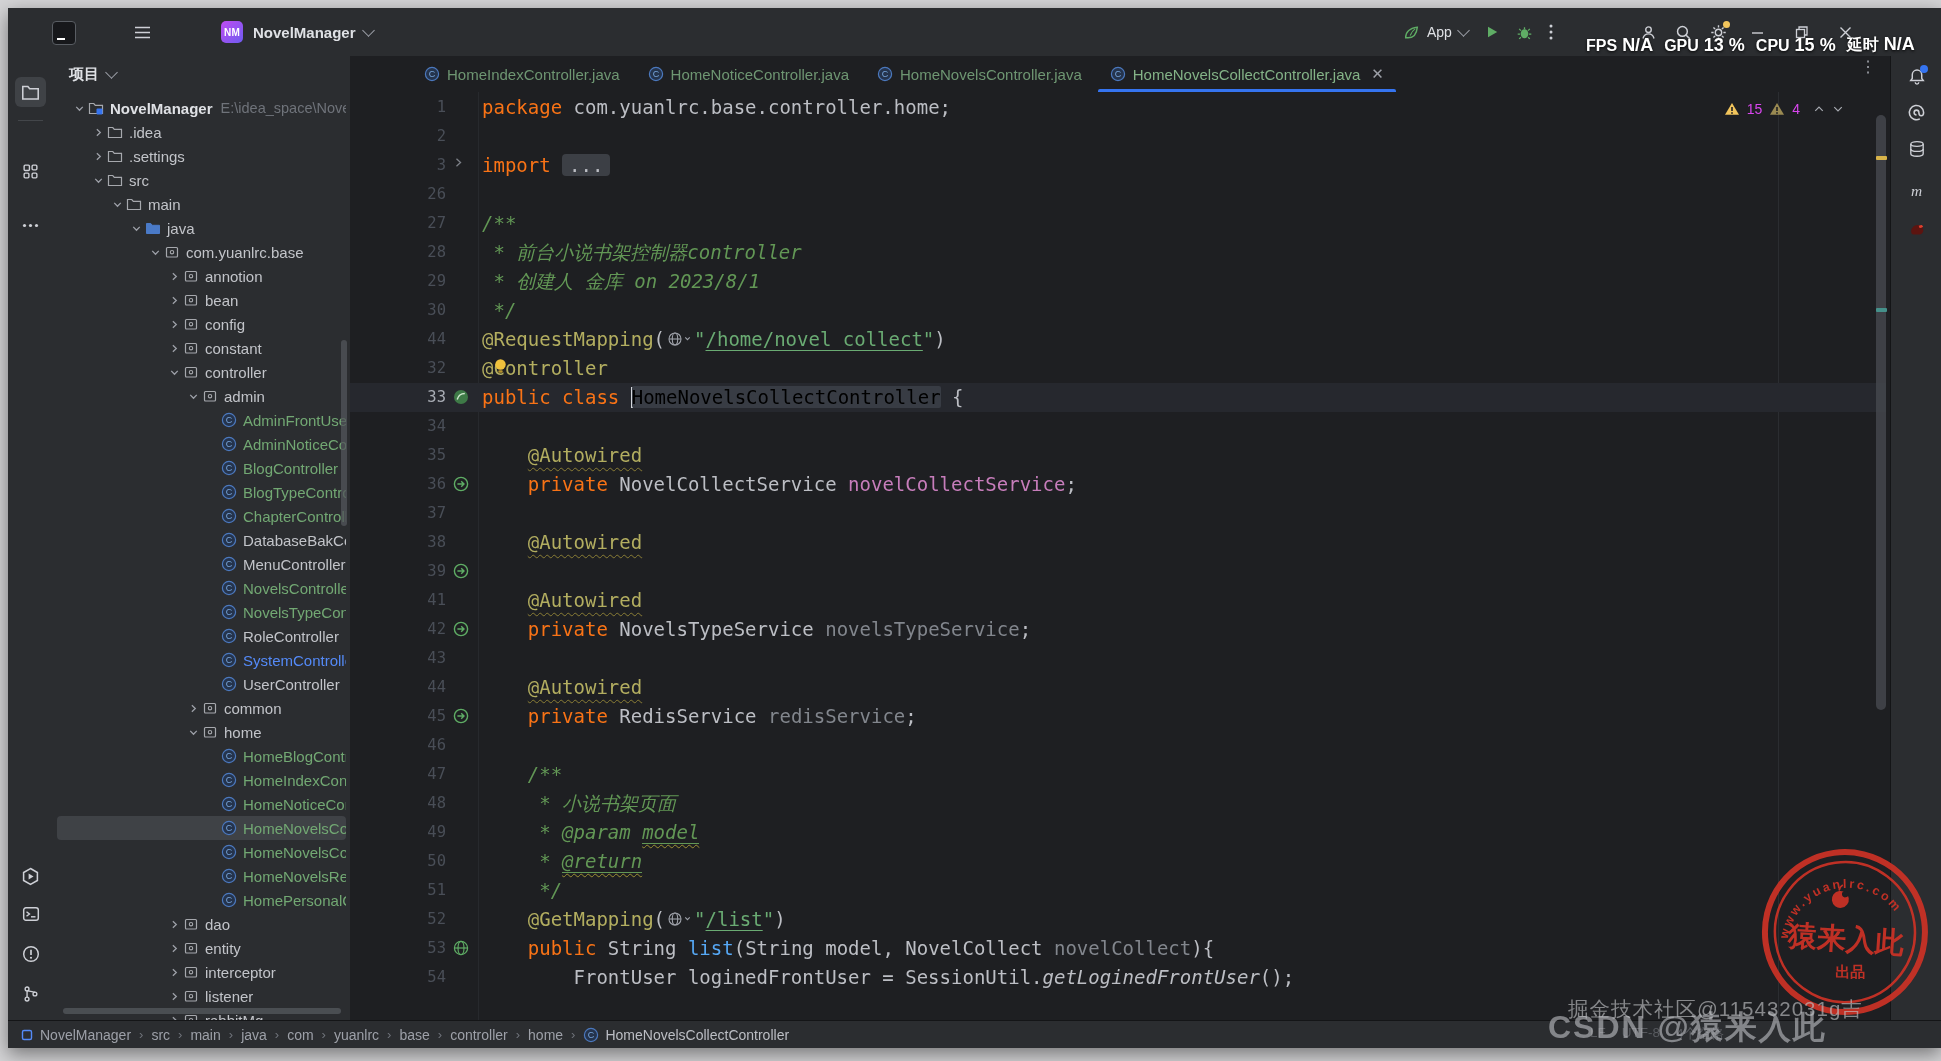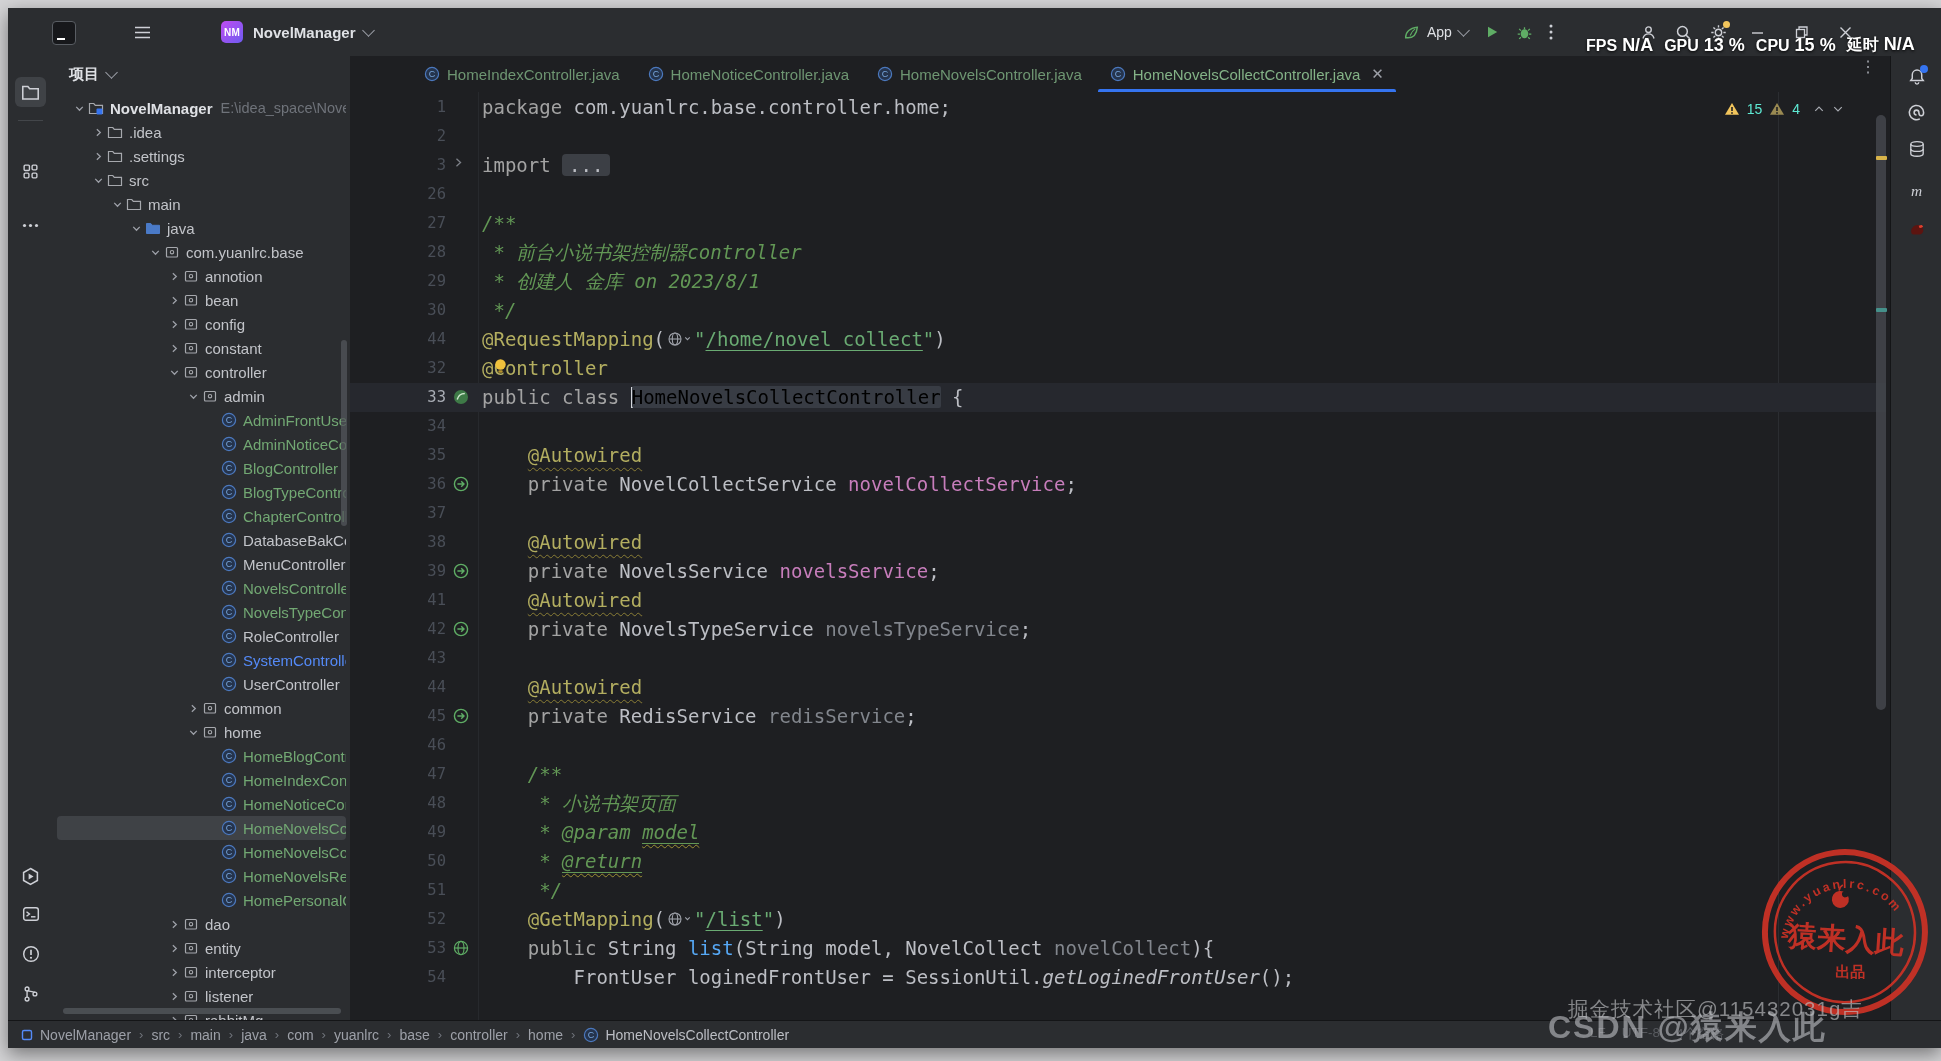--- a/index.html
+++ b/index.html
@@ -61,40 +61,40 @@
   #gutter-sep{position:absolute;left:128px;top:0;bottom:0;width:1px;background:#27292d;}
   #margin-guide{position:absolute;left:1428px;top:0;bottom:0;width:1px;background:#2b2d31;}
   #code{position:absolute;left:0;top:0;width:1536px;padding-top:1px;font-family:"DejaVu Sans Mono",monospace;font-size:19px;}
   .cl{position:relative;height:29px;width:100%;}
   .cl.active-line{background:#26282e;}
   .cl .ln{position:absolute;left:0;top:0;width:96px;text-align:right;color:#494e57;
     font-family:"DejaVu Sans Mono",monospace;font-size:15.5px;line-height:29px;}
   .cl.active-line .ln{color:#a9adb5;}
   .cl .gut{position:absolute;left:102px;top:5px;width:18px;height:18px;}
   .cl .codeln{position:absolute;left:132px;top:0;line-height:29px;white-space:pre;}
-  .tk-kw{color:#a3a3a3;}
+  .tk-kw{color:#f97316;}
   .tk-ann{color:#b3ae60;}
   .tk-annw{color:#b3ae60;text-decoration:underline wavy #8a7d35 1px;text-underline-offset:5px;}
   .tk-str{color:#6aab73;}
   .tk-url{color:#6aab73;text-decoration:underline;text-underline-offset:4px;text-align:center;}
   .tk-cmt{color:#629755;font-style:italic;}
   .tk-cmtu{color:#629755;font-style:italic;border-bottom:1px solid #629755;
     text-decoration:underline wavy #9c8f33 1px;text-underline-offset:5px;}
   .tk-pl{color:#bcbec4;}
   .tk-fld{color:#c77dbb;}
   .tk-gry{color:#82868d;}
   .tk-mth{color:#56a8f5;}
   .tk-stc{color:#bcbec4;font-style:italic;}
   .tk-foldb{background:#3c3f45;border-radius:4px;padding:0 7px;color:#bcbec4;}
   .tk-sym{background:#383c44;border-radius:2px;}
   .caret{display:inline-block;width:2px;height:21px;background:#d4d7dd;vertical-align:middle;margin:0 -1px 3px 0;}
   .globe-tok{display:inline-flex;align-items:center;vertical-align:middle;margin:0 2px 4px 2px;}
   #bulb32{position:absolute;left:143px;top:4px;}
   #inspections{position:absolute;right:46px;top:6px;height:22px;display:flex;align-items:center;gap:7px;
-    color:#5eead4;font-size:14px;z-index:5;}
+    color:#d946ef;font-size:14px;z-index:5;}
   #ed-vscroll{position:absolute;right:4px;top:23px;width:10px;height:595px;background:#44474c;border-radius:5px;opacity:.85;}
   .stripe-mark{position:absolute;right:3px;width:11px;height:4px;border-radius:1px;z-index:6;}
   
   #right-stripe{position:absolute;left:1882px;top:48px;width:51px;height:964px;background:#2b2d30;border-left:1px solid #141517;}
   .rs-ico{position:absolute;left:16px;width:19px;height:19px;display:flex;align-items:center;justify-content:center;}
   .bell-wrap{position:relative;}
   .bell-dot{position:absolute;right:-2px;top:-2px;width:8px;height:8px;border-radius:50%;background:#3574f0;}
   
   #breadcrumbs{position:absolute;left:0;top:1012px;width:1933px;height:28px;background:#2b2d30;border-top:1px solid #141517;
     display:flex;align-items:center;gap:8px;padding-left:12px;box-sizing:border-box;font-size:14px;color:#9da0a8;white-space:nowrap;}
@@ -882,21 +882,20 @@
             <span class="codeln"><span class="tk-pl">    </span><span class="tk-annw">@Autowired</span></span>
           </div>
           <div class="cl">
             <span class="ln">39</span>
             <span class="gut">
               <svg width="18" height="18" viewBox="0 0 18 18">
                 <circle cx="9" cy="9" r="6.6" fill="none" stroke="#5fad65" stroke-width="1.4"></circle>
                 <path d="M5.4 9h6.2M9.2 6.2L12 9l-2.8 2.8" stroke="#5fad65" stroke-width="1.4" fill="none"></path>
               </svg>
             </span>
-            <span class="codeln"><span class="tk-pl">    </span><span class="tk-kw">private</span><span class="tk-pl"> NovelsService </span><span class="tk-fld">novelsService</span><span class="tk-pl">;</span></span>
           </div>
           <div class="cl">
             <span class="ln">41</span>
             <span class="codeln"><span class="tk-pl">    </span><span class="tk-annw">@Autowired</span></span>
           </div>
           <div class="cl">
             <span class="ln">42</span>
             <span class="gut">
               <svg width="18" height="18" viewBox="0 0 18 18">
                 <circle cx="9" cy="9" r="6.6" fill="none" stroke="#5fad65" stroke-width="1.4"></circle>

